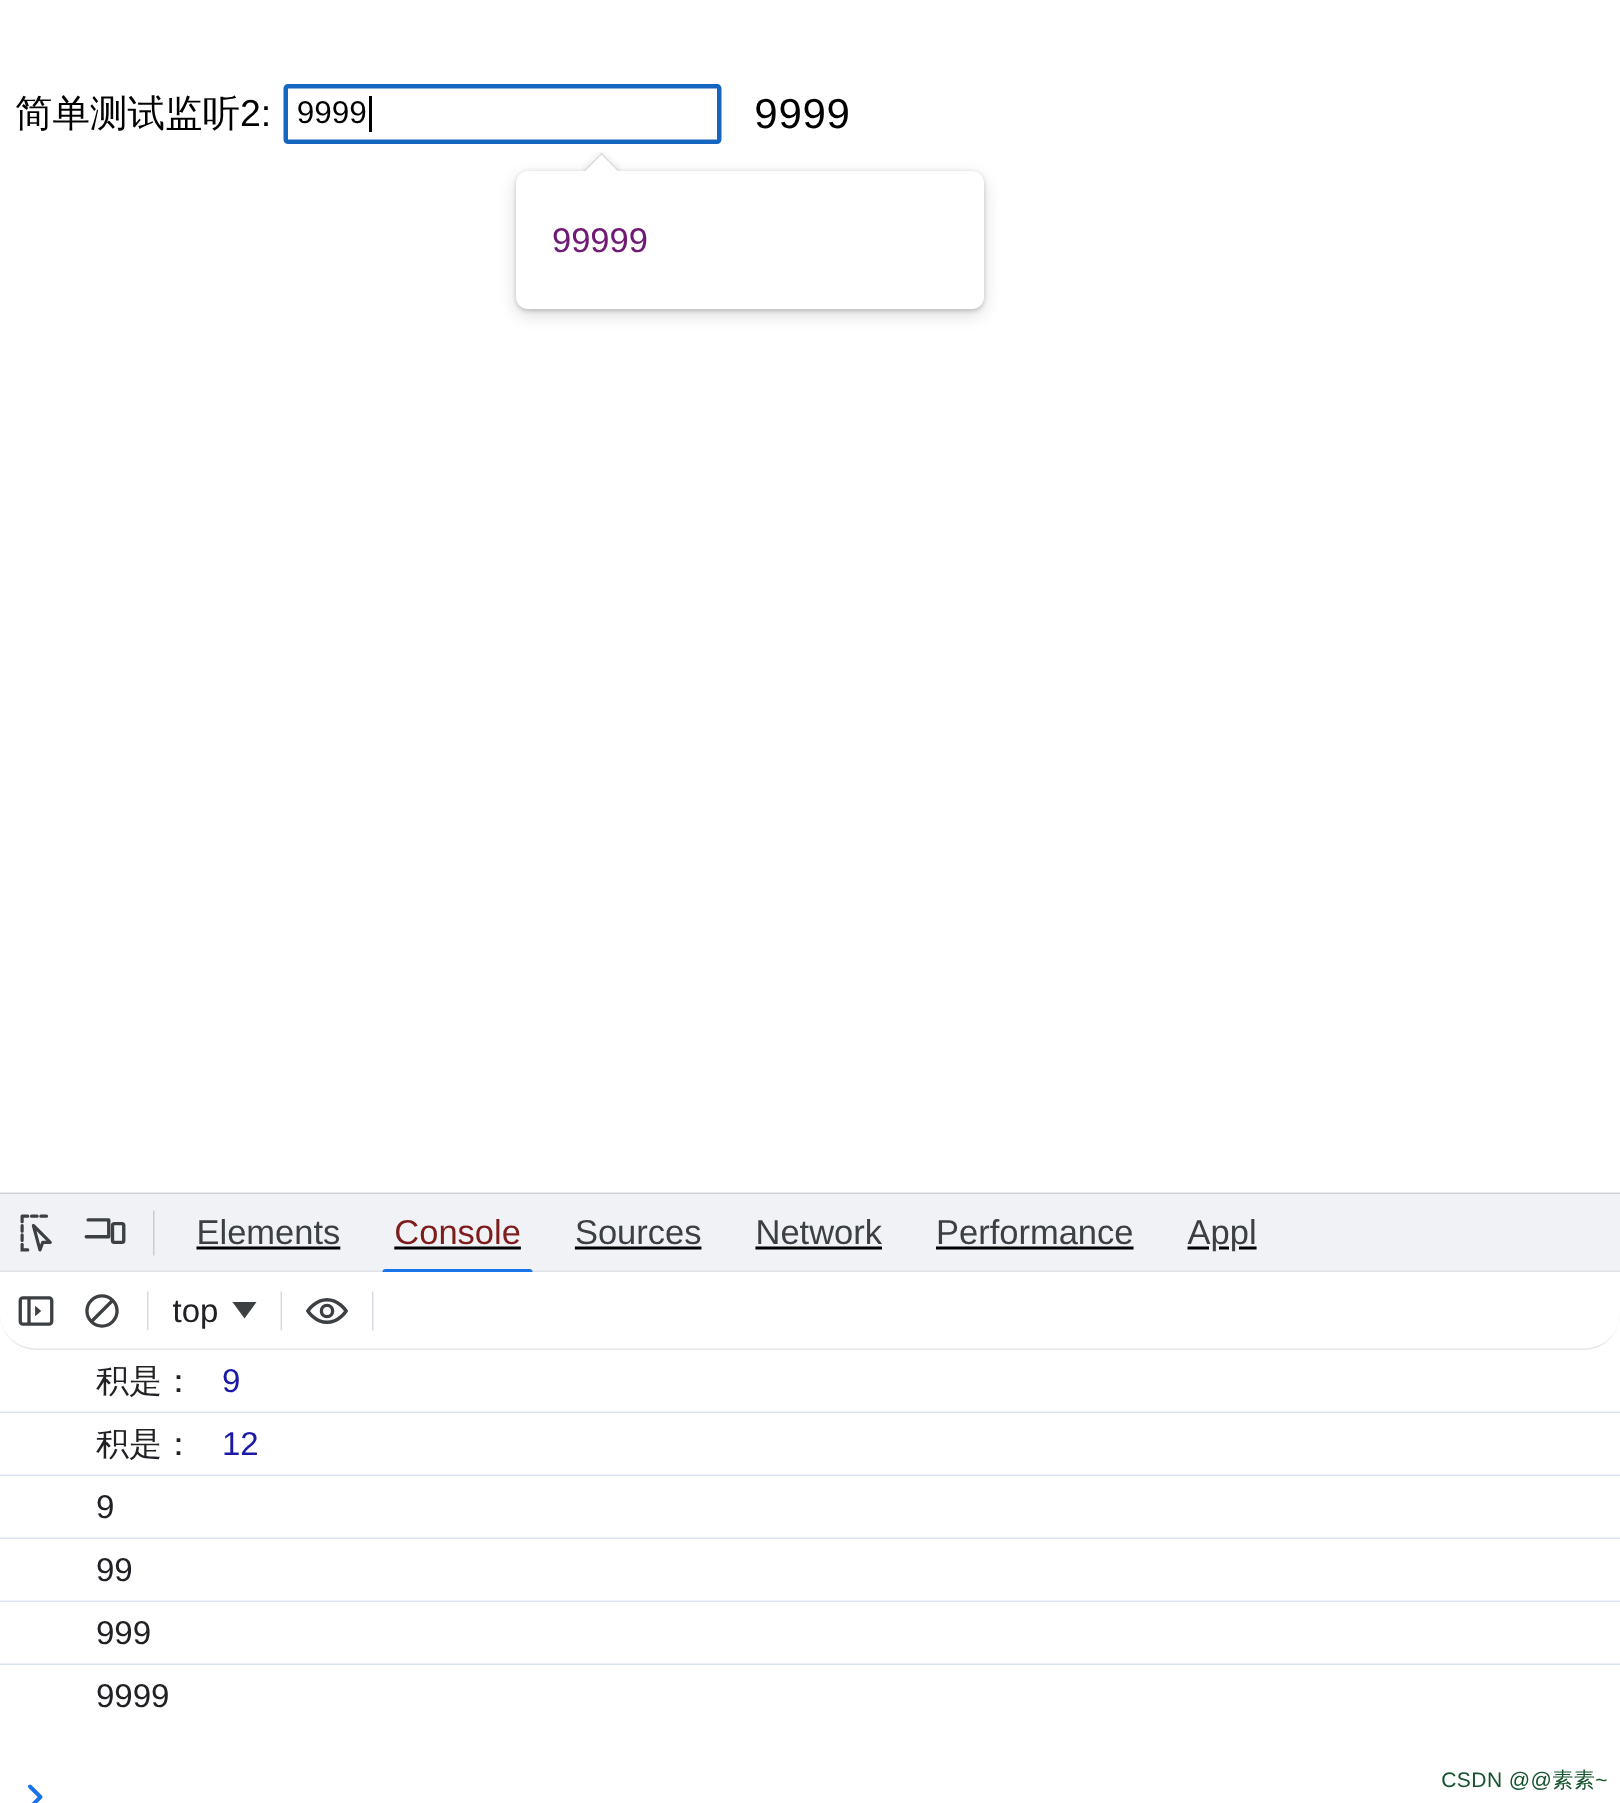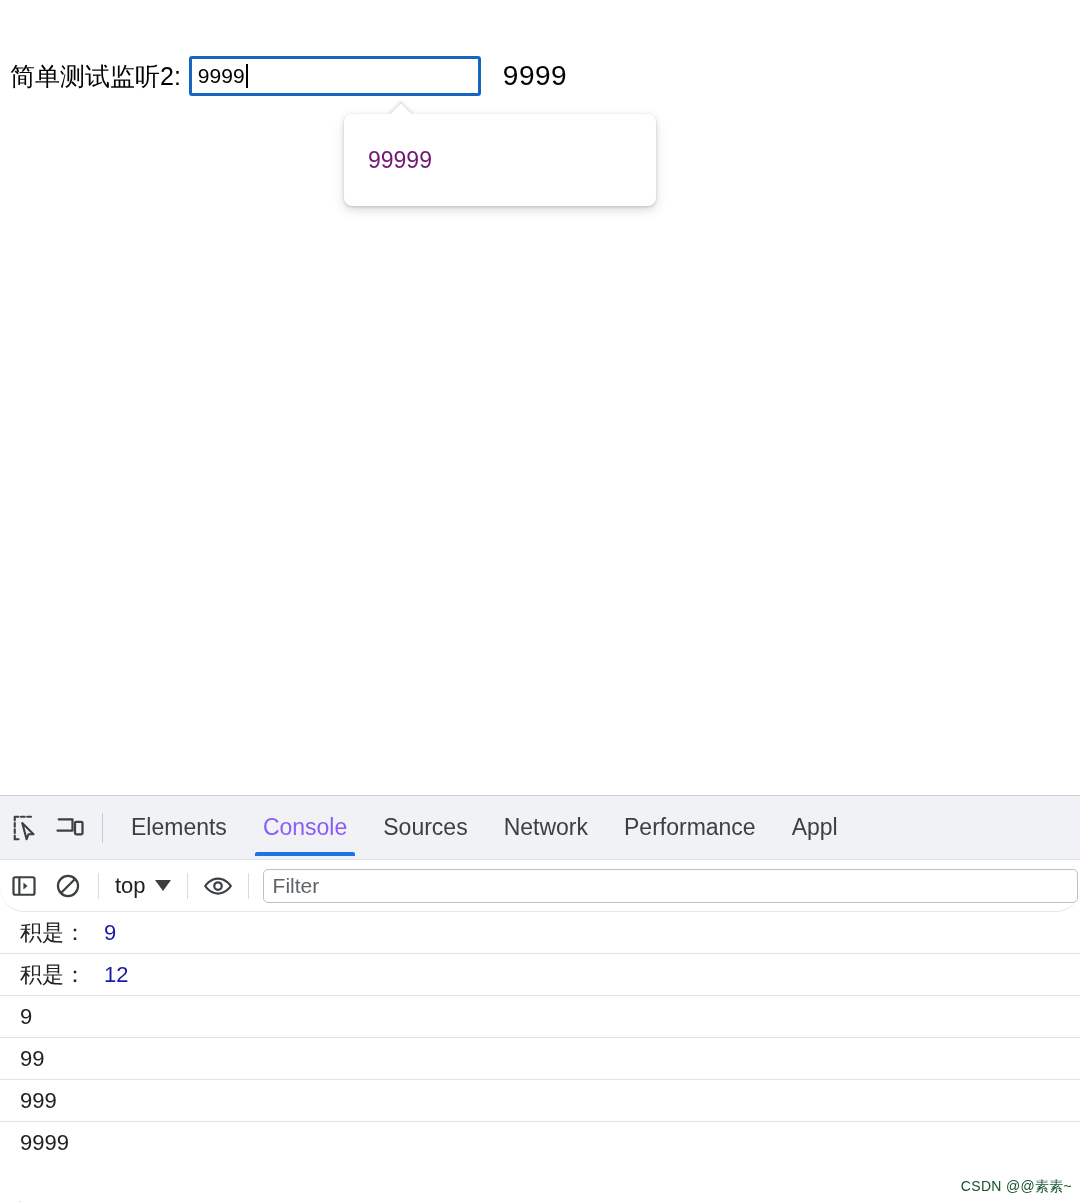--- a/index.html
+++ b/index.html
@@ -134,26 +134,27 @@
     top: 795px;
     width: 1080px;
     height: 407px;
     background: #ffffff;
     border-top: 1px solid #cdd1da;
     box-sizing: border-box;
   }
 
   #devtools-tabbar {
     position: relative;
-    height: 64px;
+    height: 52px;
     background: #f0f2f6;
     display: flex;
     align-items: center;
     border-bottom: 1px solid #dfe2e8;
     box-sizing: border-box;
+    text-decoration: underline;
   }
   .tb-icon-btn {
     width: 44px;
     height: 44px;
     display: flex;
     align-items: center;
     justify-content: center;
     flex: none;
   }
   #inspect-icon-btn { margin-left: 4px; }
@@ -168,21 +169,21 @@
     position: relative;
     height: 56px;
     display: flex;
     align-items: center;
     padding: 0 18px;
     font-size: 23px;
     color: #3c4043;
     flex: none;
     box-sizing: border-box;
   }
-  .dt-tab.active { color: #8b5cf6; }
+  .dt-tab.active { color: #7f1d1d; }
   .dt-tab.active::after {
     content: "";
     position: absolute;
     left: 10px; right: 10px;
     bottom: 0;
     height: 4px;
     background: #1a73e8;
     border-radius: 2px 2px 0 0;
   }
 
@@ -235,21 +236,21 @@
 
   #console-messages {
     position: relative;
     background: #fff;
   }
   .console-row {
     position: relative;
     height: 42px;
     display: flex;
     align-items: center;
-    padding-left: 20px;
+    padding-left: 64px;
     border-bottom: 1px solid #dbe3f0;
     box-sizing: border-box;
     font-size: 22px;
     color: #202124;
   }
   .console-row .msg-label { color: #202124; }
   .console-row .msg-value {
     color: #1a1aa6;
     margin-left: 18px;
   }
@@ -356,21 +357,20 @@
 
     <span class="tb-icon-btn">
       <svg width="30" height="30" viewBox="0 0 24 24">
         <path d="M1.8 12s3.7-6 10.2-6 10.2 6 10.2 6-3.7 6-10.2 6S1.8 12 1.8 12z" stroke="#3c4043" stroke-width="1.8" fill="none"></path>
         <circle cx="12" cy="12" r="3" stroke="#3c4043" stroke-width="1.8" fill="none"></circle>
       </svg>
     </span>
 
     <span class="tb-sep"></span>
 
-    <input id="filter-input" type="text" placeholder="Filter" style="">
   </div>
 
   <div id="console-messages">
     <div class="console-row">
       <span class="msg-label">积是：</span>
       <span class="msg-value">9</span>
     </div>
     <div class="console-row">
       <span class="msg-label">积是：</span>
       <span class="msg-value">12</span>

